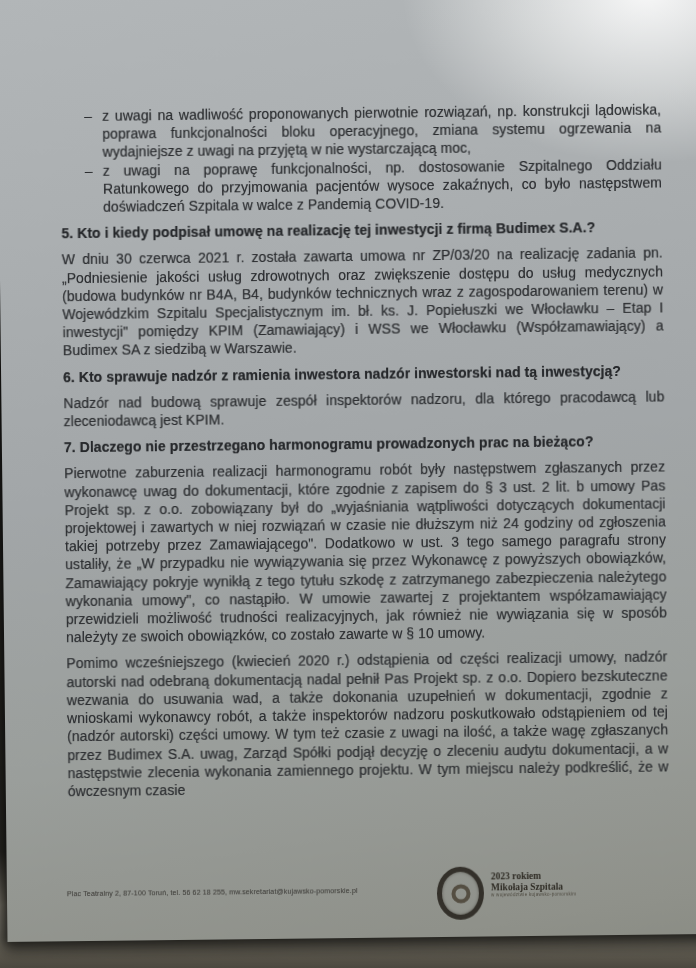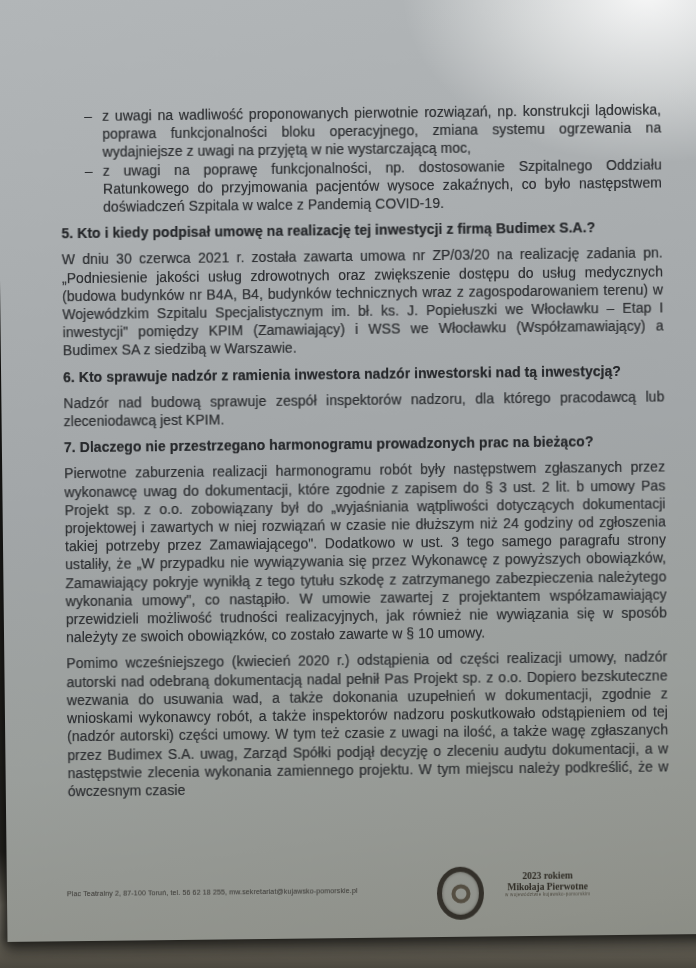--- a/index.html
+++ b/index.html
@@ -49,23 +49,23 @@
   .logo-ring {
     width:37px; height:43px; border:5px solid #33302a; border-radius:50%;
     position:relative; box-shadow:inset 0 0 3px rgba(40,36,30,0.5);
   }
   .logo-ring::after {
     content:""; position:absolute; left:50%; top:50%;
     width:11px; height:11px; border:4px solid #544e42; border-radius:50%;
     transform:translate(-50%,-50%);
   }
   .logo-text {
-    margin-left:21px; padding-top:5px;
+    margin-left:7px; padding-top:5px;
     font-family:"Liberation Serif", serif; font-weight:bold;
-    font-size:9.5px; line-height:10.5px; color:#2e2b24;text-align:center;
+    font-size:9.5px; line-height:10.5px; color:#2e2b24;
   }
   .logo-text .tiny {
     font-family:"Liberation Sans", sans-serif; font-weight:normal;
     font-size:4.5px; line-height:6px; letter-spacing:0.3px; color:#4e4a40;
   }
 </style>
 </head>
 <body>
 
 <div class="photo">
@@ -95,19 +95,19 @@
       <p>Pomimo wcześniejszego (kwiecień 2020 r.) odstąpienia od części realizacji umowy, nadzór autorski nad odebraną dokumentacją nadal pełnił Pas Projekt sp. z o.o. Dopiero bezskuteczne wezwania do usuwania wad, a także dokonania uzupełnień w dokumentacji, zgodnie z wnioskami wykonawcy robót, a także inspektorów nadzoru poskutkowało odstąpieniem od tej (nadzór autorski) części umowy. W tym też czasie z uwagi na ilość, a także wagę zgłaszanych przez Budimex S.A. uwag, Zarząd Spółki podjął decyzję o zleceniu audytu dokumentacji, a w następstwie zlecenia wykonania zamiennego projektu. W tym miejscu należy podkreślić, że w ówczesnym czasie</p>
 
     </div>
 
     <div class="footer-address">Plac Teatralny 2, 87-100 Toruń, tel. 56 62 18 255, mw.sekretariat@kujawsko-pomorskie.pl</div>
 
     <div class="logo">
       <div class="logo-ring"></div>
       <div class="logo-text">
         <div>2023 rokiem</div>
-        <div>Mikołaja Pierwotne</div>
+        <div>Mikołaja Szpitala</div>
         <div class="tiny">w województwie kujawsko-pomorskim</div>
       </div>
     </div>
 
   </div>
 </div>
 
 </body></html>

